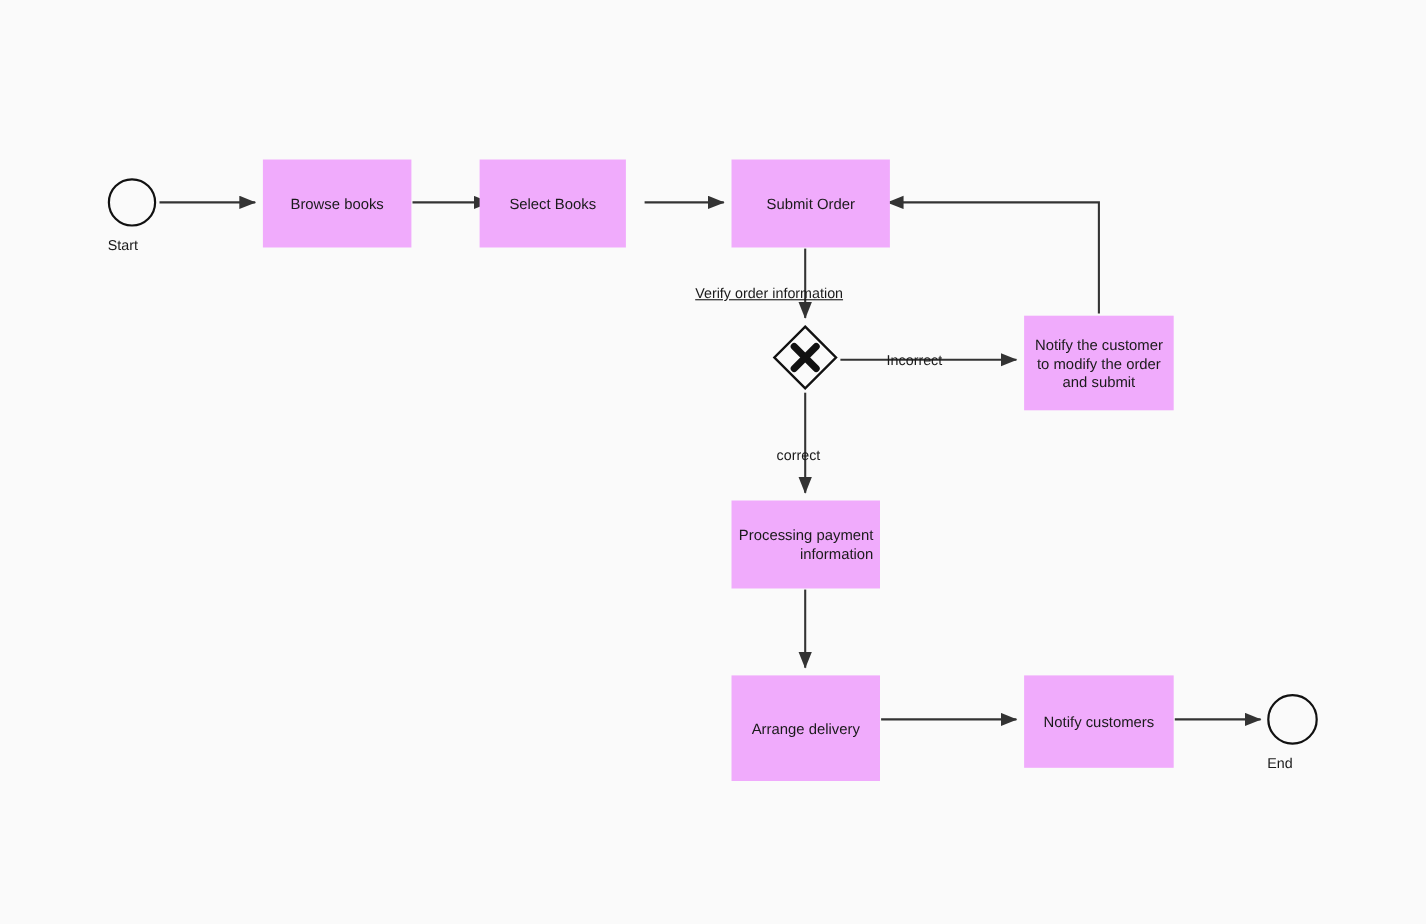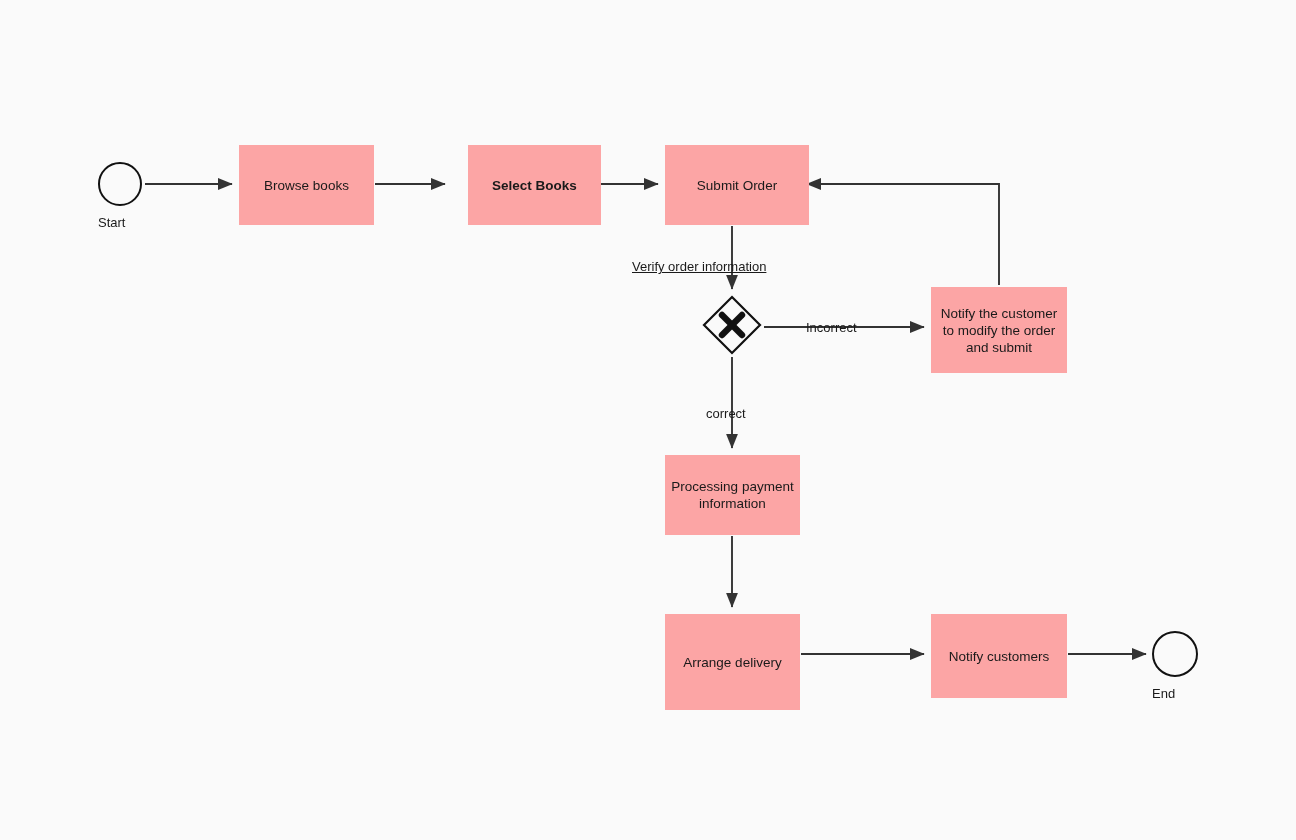--- a/index.html
+++ b/index.html
@@ -24,21 +24,21 @@
     left: 0;
     top: 0;
     width: 1296px;
     height: 840px;
   }
   .node {
     position: absolute;
     box-sizing: border-box;
   }
   .task {
-    background: #fca5a5;
+    background: #f0abfc;
     color: #1a1a1a;
     display: flex;
     align-items: center;
     justify-content: center;
     text-align: center;
     font-size: 13.5px;
     line-height: 17px;
     padding: 2px 6px;
   }
   .event {
@@ -120,33 +120,33 @@
     </g>
   </svg>
 
   <div class="node event" style="left:98px; top:162px; width:44px; height:44px;"></div>
   <div class="event-label" style="left:98px; top:215px; width:44px;">Start</div>
 
   <div class="node task" style="left:239px; top:145px; width:135px; height:80px;">
     <span>Browse books</span>
   </div>
 
-  <div class="node task" style="left:468px; top:145px; width:133px; height:80px;font-weight:bold;">
+  <div class="node task" style="left:436px; top:145px; width:133px; height:80px;">
     <span>Select Books</span>
   </div>
 
   <div class="node task" style="left:665px; top:145px; width:144px; height:80px;">
     <span>Submit Order</span>
   </div>
 
   <div class="node task" style="left:931px; top:287px; width:136px; height:86px;">
     <span>Notify the customer to modify the order and submit</span>
   </div>
 
-  <div class="node task" style="left:665px; top:455px; width:135px; height:80px;">
+  <div class="node task" style="left:665px; top:455px; width:135px; height:80px;text-align:right;">
     <span>Processing payment information</span>
   </div>
 
   <div class="node task" style="left:665px; top:614px; width:135px; height:96px;">
     <span>Arrange delivery</span>
   </div>
 
   <div class="node task" style="left:931px; top:614px; width:136px; height:84px;">
     <span>Notify customers</span>
   </div>

